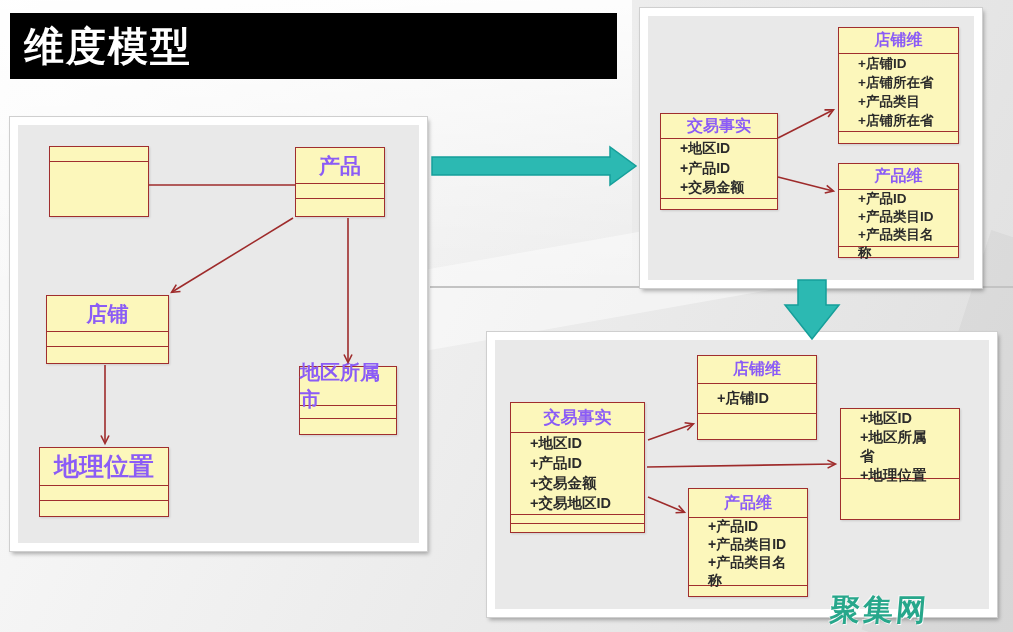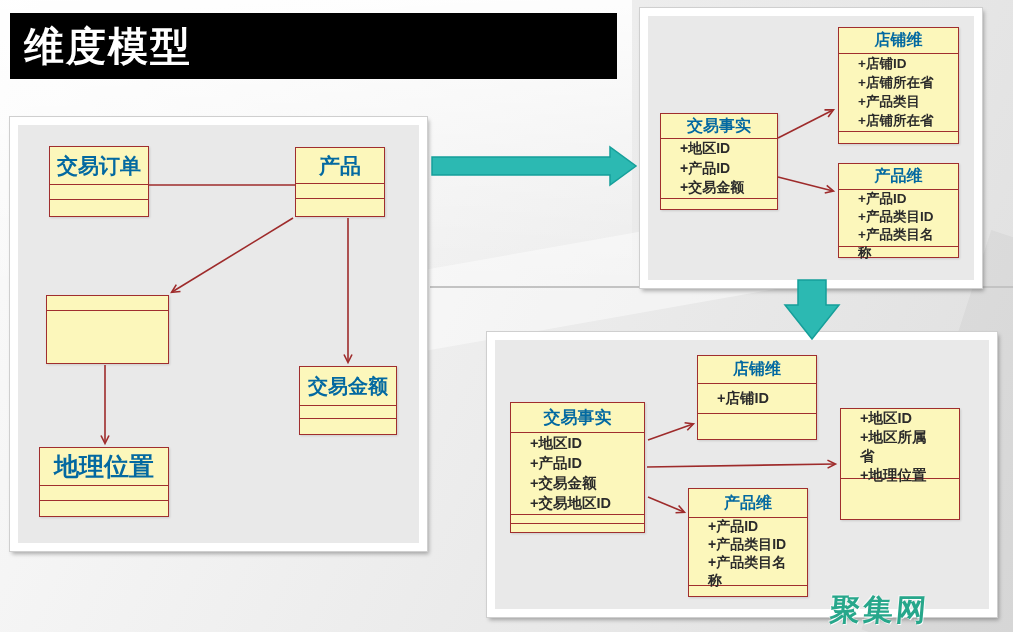--- a/index.html
+++ b/index.html
@@ -23,21 +23,21 @@
     padding-left:14px; font-size:40px; font-weight:bold; letter-spacing:2px; }
 
   .panel { position:absolute; background:#e9e9e9; border:8px solid #ffffff;
     outline:1px solid #cfcfcf; box-shadow:2px 3px 4px rgba(0,0,0,0.3); z-index:2; }
   #er-panel     { left:10px;  top:117px; width:417px; height:434px; }
   #star-top     { left:640px; top:8px;   width:342px; height:280px; }
   #star-bottom  { left:487px; top:332px; width:510px; height:285px; }
 
   .ubox { position:absolute; background:#fcf7bb; border:1.6px solid #a02e2e;
     display:flex; flex-direction:column; box-shadow:1px 1px 2px rgba(0,0,0,0.12); }
-  .ubox .t { font-weight:bold; color:#0369a1; border-bottom:1.6px solid #a02e2e;
+  .ubox .t { font-weight:bold; color:#8b5cf6; border-bottom:1.6px solid #a02e2e;
     display:flex; align-items:center; justify-content:center; flex:0 0 auto; }
   .ubox .attrs { display:flex; flex-direction:column; justify-content:space-evenly;
     padding:0 19px; font-weight:bold; color:#2b2b2b;
     border-bottom:1.6px solid #a02e2e; flex:0 0 auto; }
   .ubox .comp { flex:0 0 auto; }
   .ubox .comp.bb { border-bottom:1.6px solid #a02e2e; }
   .ubox .fill { flex:1 1 auto; }
 
   svg.connectors { position:absolute; left:0; top:0; z-index:6; pointer-events:none; }
 
@@ -53,35 +53,35 @@
 <div class="bg-streak"></div>
 <div class="bg-shade"></div>
 <div class="bg-line"></div>
 
 <div class="title-bar">
   <span>维度模型</span>
 </div>
 
 <div class="panel" id="er-panel">
   <div class="ubox" style="left:31px;top:21px;width:100px;height:71px">
-    <div class="t" style="height:38px;font-size:21px">交易订单</div>
     <div class="comp bb" style="height:15px"></div>
     <div class="comp fill"></div>
   </div>
   <div class="ubox" style="left:277px;top:22px;width:90px;height:70px">
     <div class="t" style="height:36px;font-size:21px">产品</div>
     <div class="comp bb" style="height:15px"></div>
     <div class="comp fill"></div>
   </div>
   <div class="ubox" style="left:28px;top:170px;width:123px;height:69px">
+    <div class="t" style="height:36px;font-size:21px">店铺</div>
     <div class="comp bb" style="height:15px"></div>
     <div class="comp fill"></div>
   </div>
   <div class="ubox" style="left:281px;top:241px;width:98px;height:69px">
-    <div class="t" style="height:39px;font-size:20px">交易金额</div>
+    <div class="t" style="height:39px;font-size:20px">地区所属市</div>
     <div class="comp bb" style="height:13px"></div>
     <div class="comp fill"></div>
   </div>
   <div class="ubox" style="left:21px;top:322px;width:130px;height:70px">
     <div class="t" style="height:38px;font-size:25px">地理位置</div>
     <div class="comp bb" style="height:15px"></div>
     <div class="comp fill"></div>
   </div>
 </div>
 

